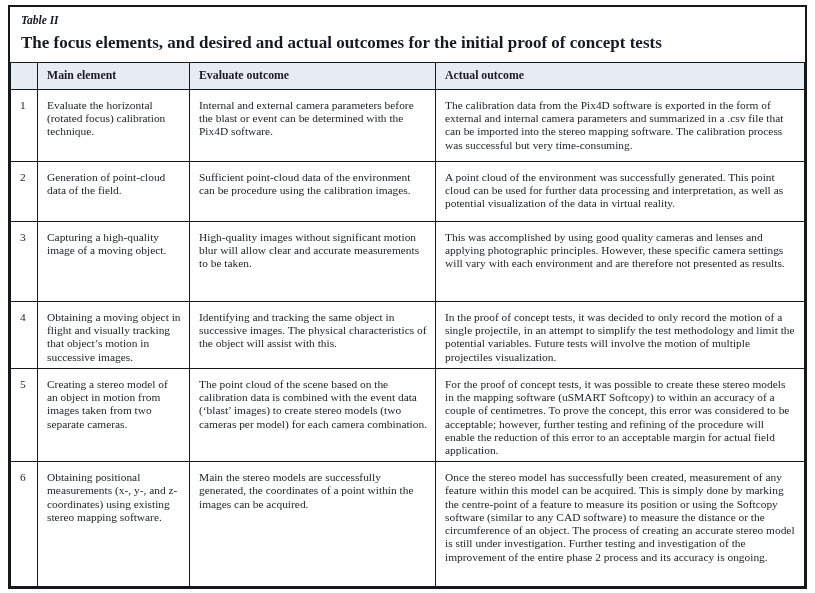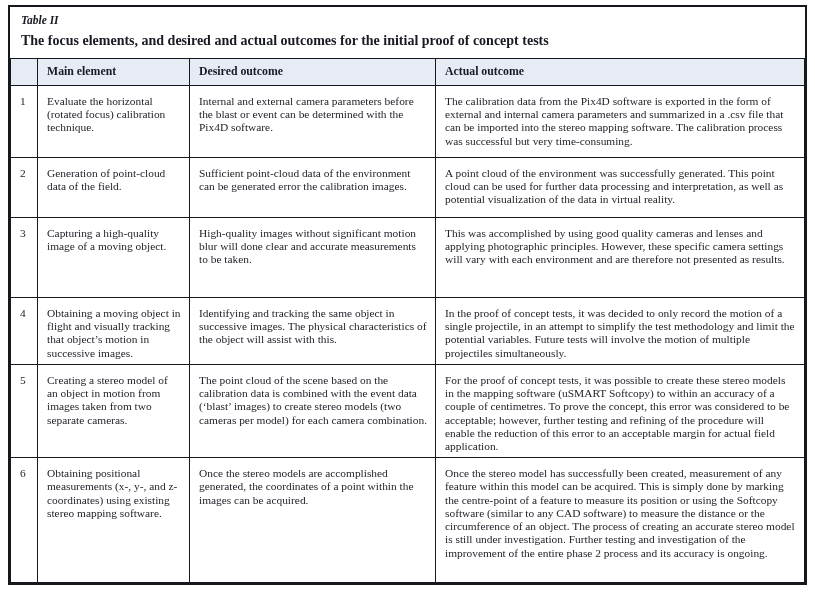--- a/index.html
+++ b/index.html
@@ -29,21 +29,21 @@
     padding: 7px 23px 9px 11px;
   }
   .table-label {
     font-style: italic;
     font-weight: bold;
     font-size: 11.5px;
     color: #171a22;
   }
   .table-caption {
     font-weight: bold;
-    font-size: 14px;
+    font-size: 17px;
     margin-top: 7px;
     color: #171a22;
   }
   table.main {
     border-collapse: collapse;
     width: 100%;
     table-layout: fixed;
     font-size: 11.4px;
     line-height: 1.16;
     color: #21242b;
@@ -95,58 +95,58 @@
       <colgroup>
         <col class="c-num">
           <col class="c-main">
           <col class="c-des">
           <col class="c-act">
       </colgroup>
       <thead>
         <tr class="hh">
           <th></th>
           <th>Main element</th>
-          <th>Desired outcome</th>
+          <th>Evaluate outcome</th>
           <th>Actual outcome</th>
         </tr>
       </thead>
       <tbody>
         <tr class="r1">
           <td class="num">1</td>
           <td>Evaluate the horizontal (rotated focus) calibration technique.</td>
           <td>Internal and external camera parameters before the blast or event can be determined with the Pix4D software.</td>
           <td>The calibration data from the Pix4D software is exported in the form of external and internal camera parameters and summarized in a .csv file that can be imported into the stereo mapping software. The calibration process was successful but very time-consuming.</td>
         </tr>
         <tr class="r2">
           <td class="num">2</td>
           <td>Generation of point-cloud data of the field.</td>
-          <td>Sufficient point-cloud data of the environment can be generated error the calibration images.</td>
+          <td>Sufficient point-cloud data of the environment can be procedure using the calibration images.</td>
           <td>A point cloud of the environment was successfully generated. This point cloud can be used for further data processing and interpretation, as well as potential visualization of the data in virtual reality.</td>
         </tr>
         <tr class="r3">
           <td class="num">3</td>
           <td>Capturing a high-quality image of a moving object.</td>
-          <td>High-quality images without significant motion blur will done clear and accurate measurements to be taken.</td>
+          <td>High-quality images without significant motion blur will allow clear and accurate measurements to be taken.</td>
           <td>This was accomplished by using good quality cameras and lenses and applying photographic principles. However, these specific camera settings will vary with each environment and are therefore not presented as results.</td>
         </tr>
         <tr class="r4">
           <td class="num">4</td>
           <td>Obtaining a moving object in flight and visually tracking that object’s motion in successive images.</td>
           <td>Identifying and tracking the same object in successive images. The physical characteristics of the object will assist with this.</td>
-          <td>In the proof of concept tests, it was decided to only record the motion of a single projectile, in an attempt to simplify the test methodology and limit the potential variables. Future tests will involve the motion of multiple projectiles simultaneously.</td>
+          <td>In the proof of concept tests, it was decided to only record the motion of a single projectile, in an attempt to simplify the test methodology and limit the potential variables. Future tests will involve the motion of multiple projectiles visualization.</td>
         </tr>
         <tr class="r5">
           <td class="num">5</td>
           <td>Creating a stereo model of an object in motion from images taken from two separate cameras.</td>
           <td>The point cloud of the scene based on the calibration data is combined with the event data (‘blast’ images) to create stereo models (two cameras per model) for each camera combination.</td>
           <td>For the proof of concept tests, it was possible to create these stereo models in the mapping software (uSMART Softcopy) to within an accuracy of a couple of centimetres. To prove the concept, this error was considered to be acceptable; however, further testing and refining of the procedure will enable the reduction of this error to an acceptable margin for actual field application.</td>
         </tr>
         <tr class="r6">
           <td class="num">6</td>
           <td>Obtaining positional measurements (x-, y-, and z-coordinates) using existing stereo mapping software.</td>
-          <td>Once the stereo models are accomplished generated, the coordinates of a point within the images can be acquired.</td>
+          <td>Main the stereo models are successfully generated, the coordinates of a point within the images can be acquired.</td>
           <td>Once the stereo model has successfully been created, measurement of any feature within this model can be acquired. This is simply done by marking the centre-point of a feature to measure its position or using the Softcopy software (similar to any CAD software) to measure the distance or the circumference of an object. The process of creating an accurate stereo model is still under investigation. Further testing and investigation of the improvement of the entire phase 2 process and its accuracy is ongoing.</td>
         </tr>
       </tbody>
     </table>
 
   </div>
 </div>
 
 </body></html>

